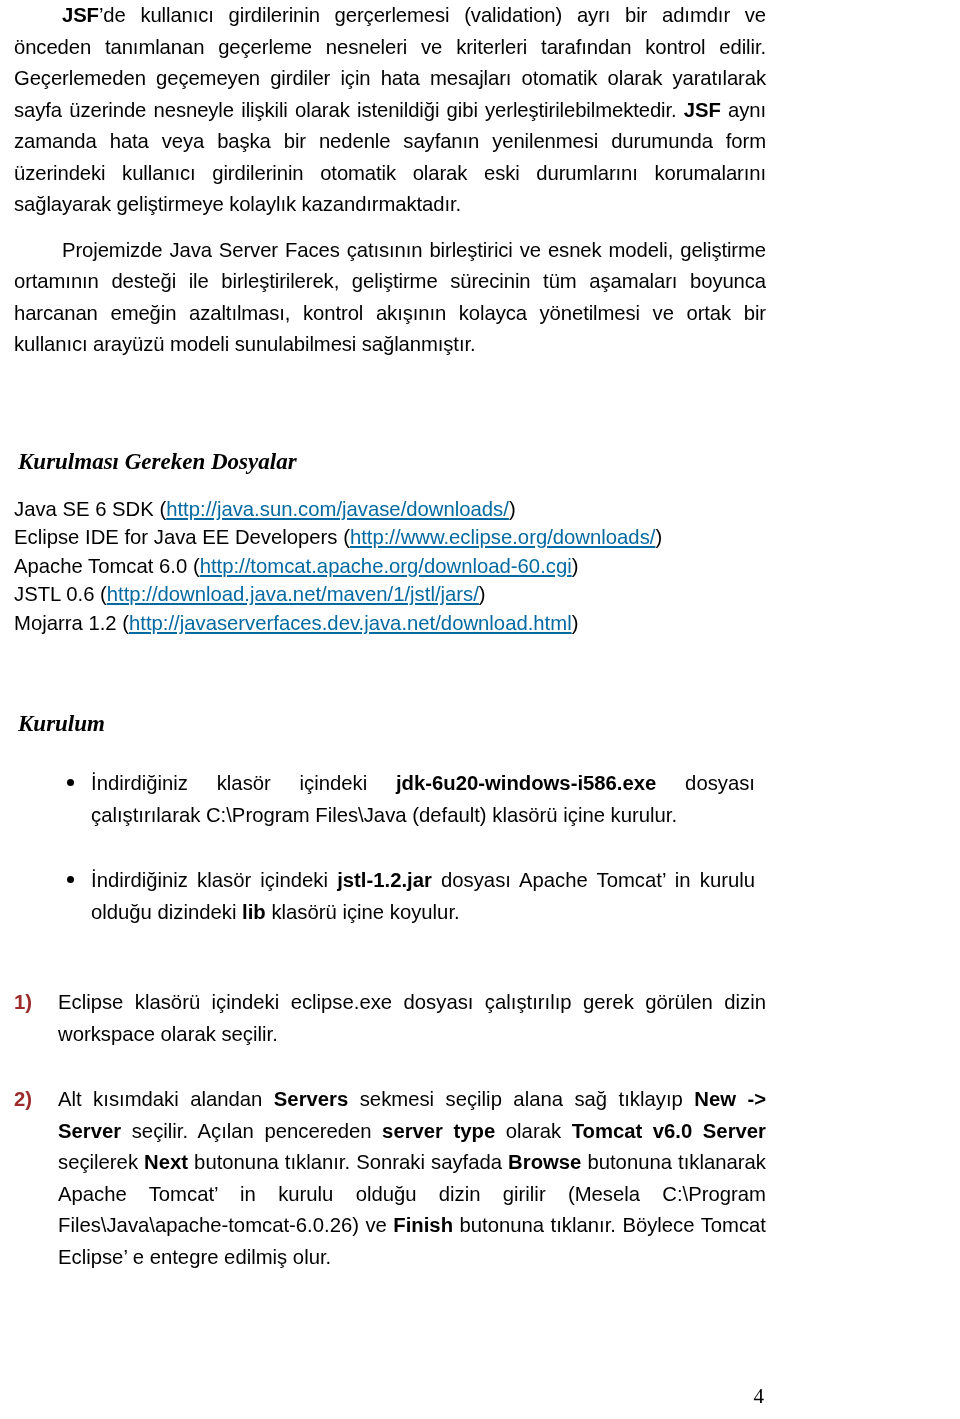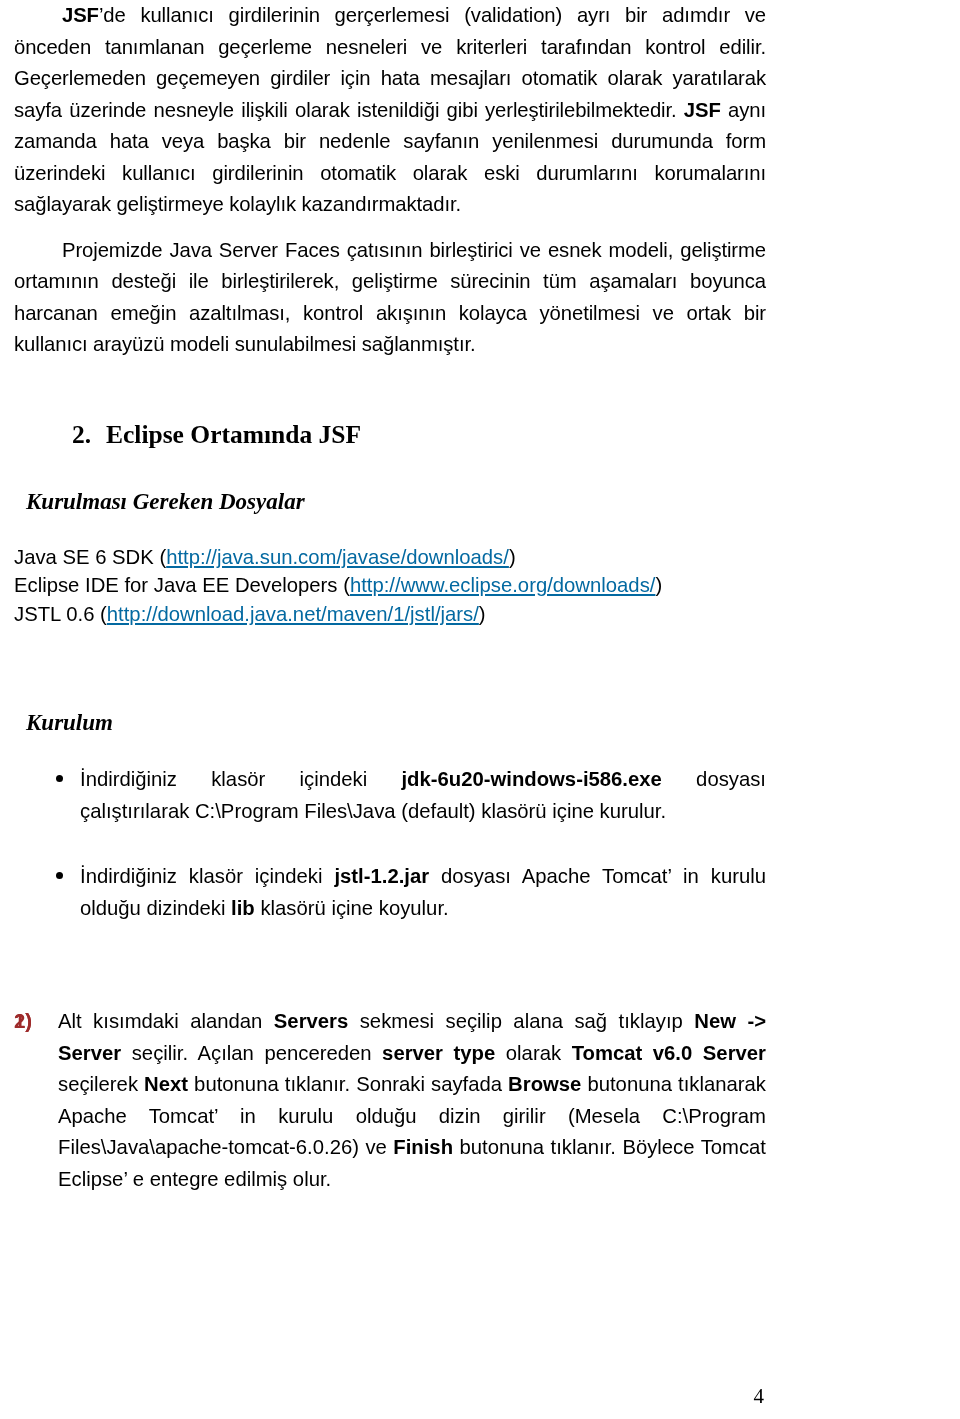--- a/index.html
+++ b/index.html
@@ -60,42 +60,42 @@
     width: 34px;
   }
 
   
   .sub-head {
     font-family: "Liberation Serif", serif;
     font-weight: bold;
     font-style: italic;
     font-size: 23px;
     line-height: 30px;
-    margin: 12px;
+    margin: 4px;
     color: #000;
   }
 
   
   .list-line {
     font-family: "Liberation Sans", sans-serif;
     font-size: 20.3px;
     line-height: 28.6px;
     margin: 0;
     white-space: nowrap;
     color: #000;
   }
   .lnk {
     color: #0369a1;
     text-decoration: underline;
   }
 
   
   ul.bullets {
     list-style: none;
-    margin: 0;
+    margin: 11px;
     padding: 0;
   }
   ul.bullets > li {
     position: relative;
     padding-left: 66px;
     margin: 0 0 34px 0;
     font-size: 20.3px;
     line-height: 31.5px;
     text-align: justify;
     text-justify: inter-word;
@@ -155,36 +155,37 @@
 
   <p class="para indent"><b>JSF</b><span>’de kullanıcı girdilerinin gerçerlemesi (validation) ayrı bir adımdır ve önceden tanımlanan geçerleme nesneleri ve kriterleri tarafından kontrol edilir. Geçerlemeden geçemeyen girdiler için hata mesajları otomatik olarak yaratılarak sayfa üzerinde nesneyle ilişkili olarak istenildiği gibi yerleştirilebilmektedir. </span><b>JSF</b><span> aynı zamanda hata veya başka bir nedenle sayfanın yenilenmesi durumunda form üzerindeki kullanıcı girdilerinin otomatik olarak eski durumlarını korumalarını sağlayarak geliştirmeye kolaylık kazandırmaktadır.</span></p>
 
   <div class="gap-sm"></div>
 
   <p class="para indent">Projemizde Java Server Faces çatısının birleştirici ve esnek modeli, geliştirme ortamının desteği ile birleştirilerek, geliştirme sürecinin tüm aşamaları boyunca harcanan emeğin azaltılması, kontrol akışının kolayca yönetilmesi ve ortak bir kullanıcı arayüzü modeli sunulabilmesi sağlanmıştır.</p>
 
   <div class="gap-lg"></div>
   <div class="gap-md"></div>
 
-  <h2 class="sec-head"><span class="sec-num">2.</span><span>Eclipse Ortamında JSF</span></h2>
 
   <div class="gap-md"></div>
 
   <h3 class="sub-head">Kurulması Gereken Dosyalar</h3>
 
   <div class="gap-sm"></div>
 
   <div>
     <p class="list-line"><span>Java SE 6 SDK (</span><a class="lnk" href="#">http://java.sun.com/javase/downloads/</a><span>)</span></p>
 
     <p class="list-line"><span>Eclipse IDE for Java EE Developers (</span><a class="lnk" href="#">http://www.eclipse.org/downloads/</a><span>)</span></p>
 
+    <p class="list-line"><span>Apache Tomcat 6.0 (</span><a class="lnk" href="#">http://tomcat.apache.org/download-60.cgi</a><span>)</span></p>
 
     <p class="list-line"><span>JSTL 0.6 (</span><a class="lnk" href="#">http://download.java.net/maven/1/jstl/jars/</a><span>)</span></p>
 
+    <p class="list-line"><span>Mojarra 1.2 (</span><a class="lnk" href="#">http://javaserverfaces.dev.java.net/download.html</a><span>)</span></p>
   </div>
 
   <div class="gap-lg"></div>
 
 
   <div class="gap-lg"></div>
 
   <h3 class="sub-head">Kurulum</h3>
 
   <div class="gap-sm"></div>
@@ -198,21 +199,21 @@
     </li>
   </ul>
 
   <div class="gap-lg"></div>
 
 
   <div class="gap-sm"></div>
 
   <ol class="numbers">
     <li>
-      <span class="num">1)</span>
+      <span class="num">1)</span><span>Eclipse klasörü içindeki eclipse.exe dosyası çalıştırılıp gerek görülen dizin workspace olarak seçilir.</span>
     </li>
     <li>
       <span class="num">2)</span><span>Alt kısımdaki alandan </span><b>Servers</b><span> sekmesi seçilip alana sağ tıklayıp </span><b>New -&gt; Server</b><span> seçilir. Açılan pencereden </span><b>server type</b><span> olarak </span><b>Tomcat v6.0 Server</b><span> seçilerek </span><b>Next</b><span> butonuna tıklanır. Sonraki sayfada </span><b>Browse</b><span> butonuna tıklanarak Apache Tomcat’ in kurulu olduğu dizin girilir (Mesela C:\Program Files\Java\apache-tomcat-6.0.26) ve </span><b>Finish</b><span> butonuna tıklanır. Böylece Tomcat Eclipse’ e entegre edilmiş olur.</span>
     </li>
   </ol>
 
   <div class="page-number">4</div>
 
 </div>
 

